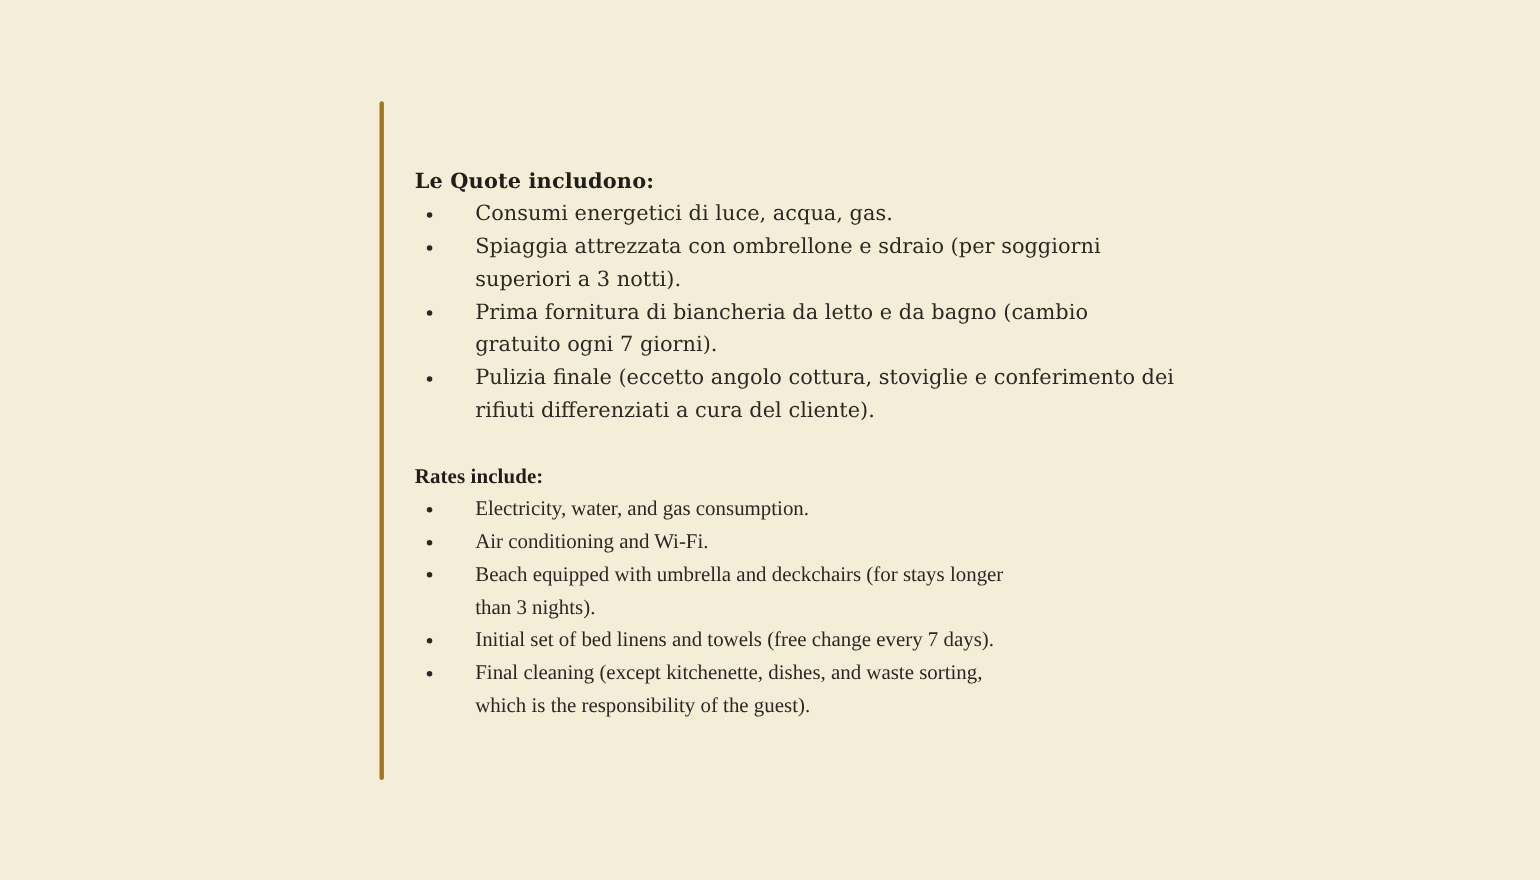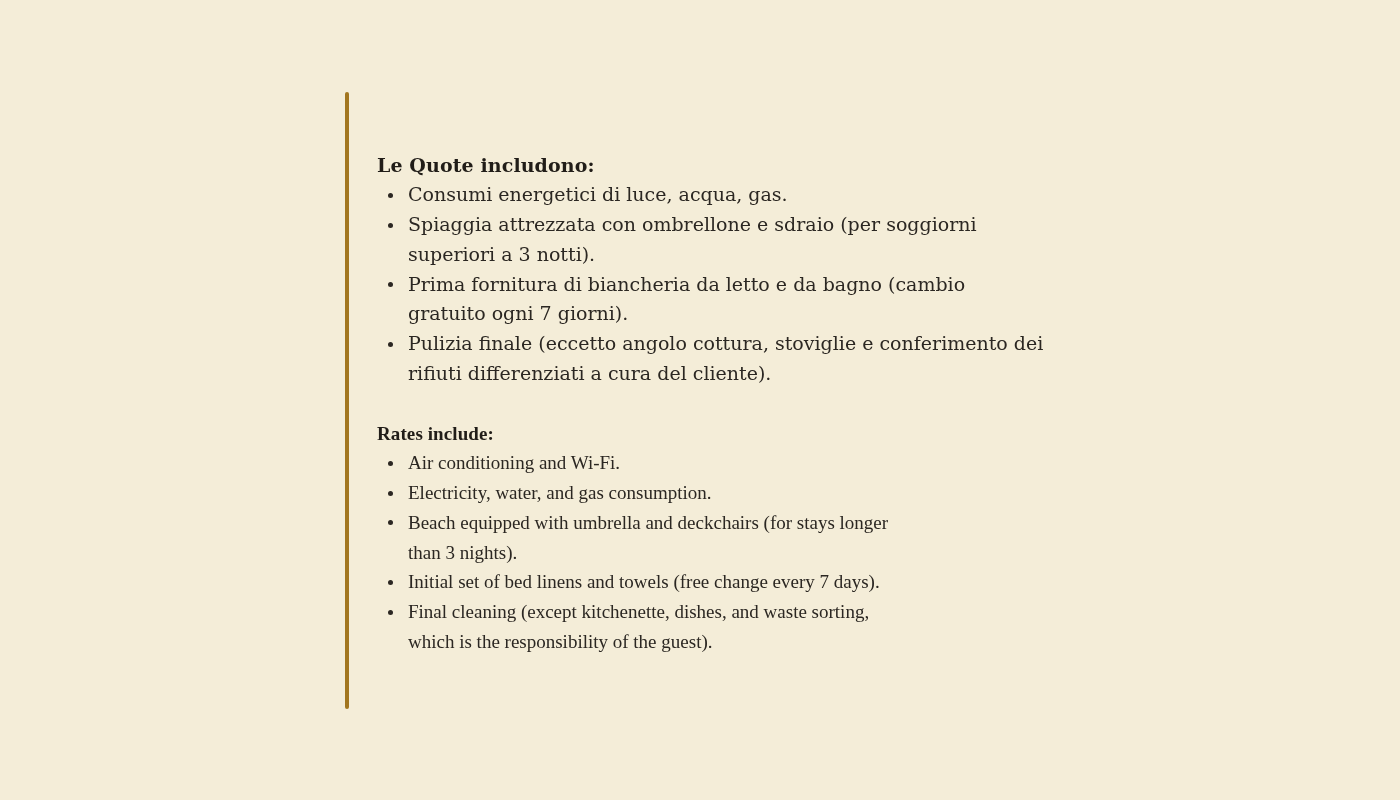--- a/index.html
+++ b/index.html
@@ -62,20 +62,21 @@
     left: 11px;
     top: 12.5px;
     width: 5px;
     height: 5px;
     border-radius: 50%;
     background: currentColor;
   }
   .item-text {
     display: block;
     white-space: pre-line;
+    margin-left: 24px;
   }
 </style>
 </head>
 <body style="background: rgb(244, 237, 216);">
 
 <div class="page">
   <div class="content">
     <div class="accent-bar" style="background: rgb(162, 118, 31);"></div>
     <div class="text-area" id="sections-root">
         <section class="list-section">
@@ -100,25 +101,25 @@
               <span class="item-text">Pulizia finale (eccetto angolo cottura, stoviglie e conferimento dei
 rifiuti differenziati a cura del cliente).</span>
             </li>
           </ul>
         </section>
         <section class="list-section">
           <h2 class="section-heading" style="color: rgb(33, 29, 24);">Rates include:</h2>
           <ul class="bullet-list" style="color: rgb(43, 39, 34);">
             <li>
               <span class="bullet-dot"></span>
-              <span class="item-text">Air conditioning and Wi-Fi.</span>
+              <span class="item-text">Electricity, water, and gas consumption.</span>
             </li>
             <li>
               <span class="bullet-dot"></span>
-              <span class="item-text">Electricity, water, and gas consumption.</span>
+              <span class="item-text">Air conditioning and Wi-Fi.</span>
             </li>
             <li>
               <span class="bullet-dot"></span>
               <span class="item-text">Beach equipped with umbrella and deckchairs (for stays longer
 than 3 nights).</span>
             </li>
             <li>
               <span class="bullet-dot"></span>
               <span class="item-text">Initial set of bed linens and towels (free change every 7 days).</span>
             </li>

